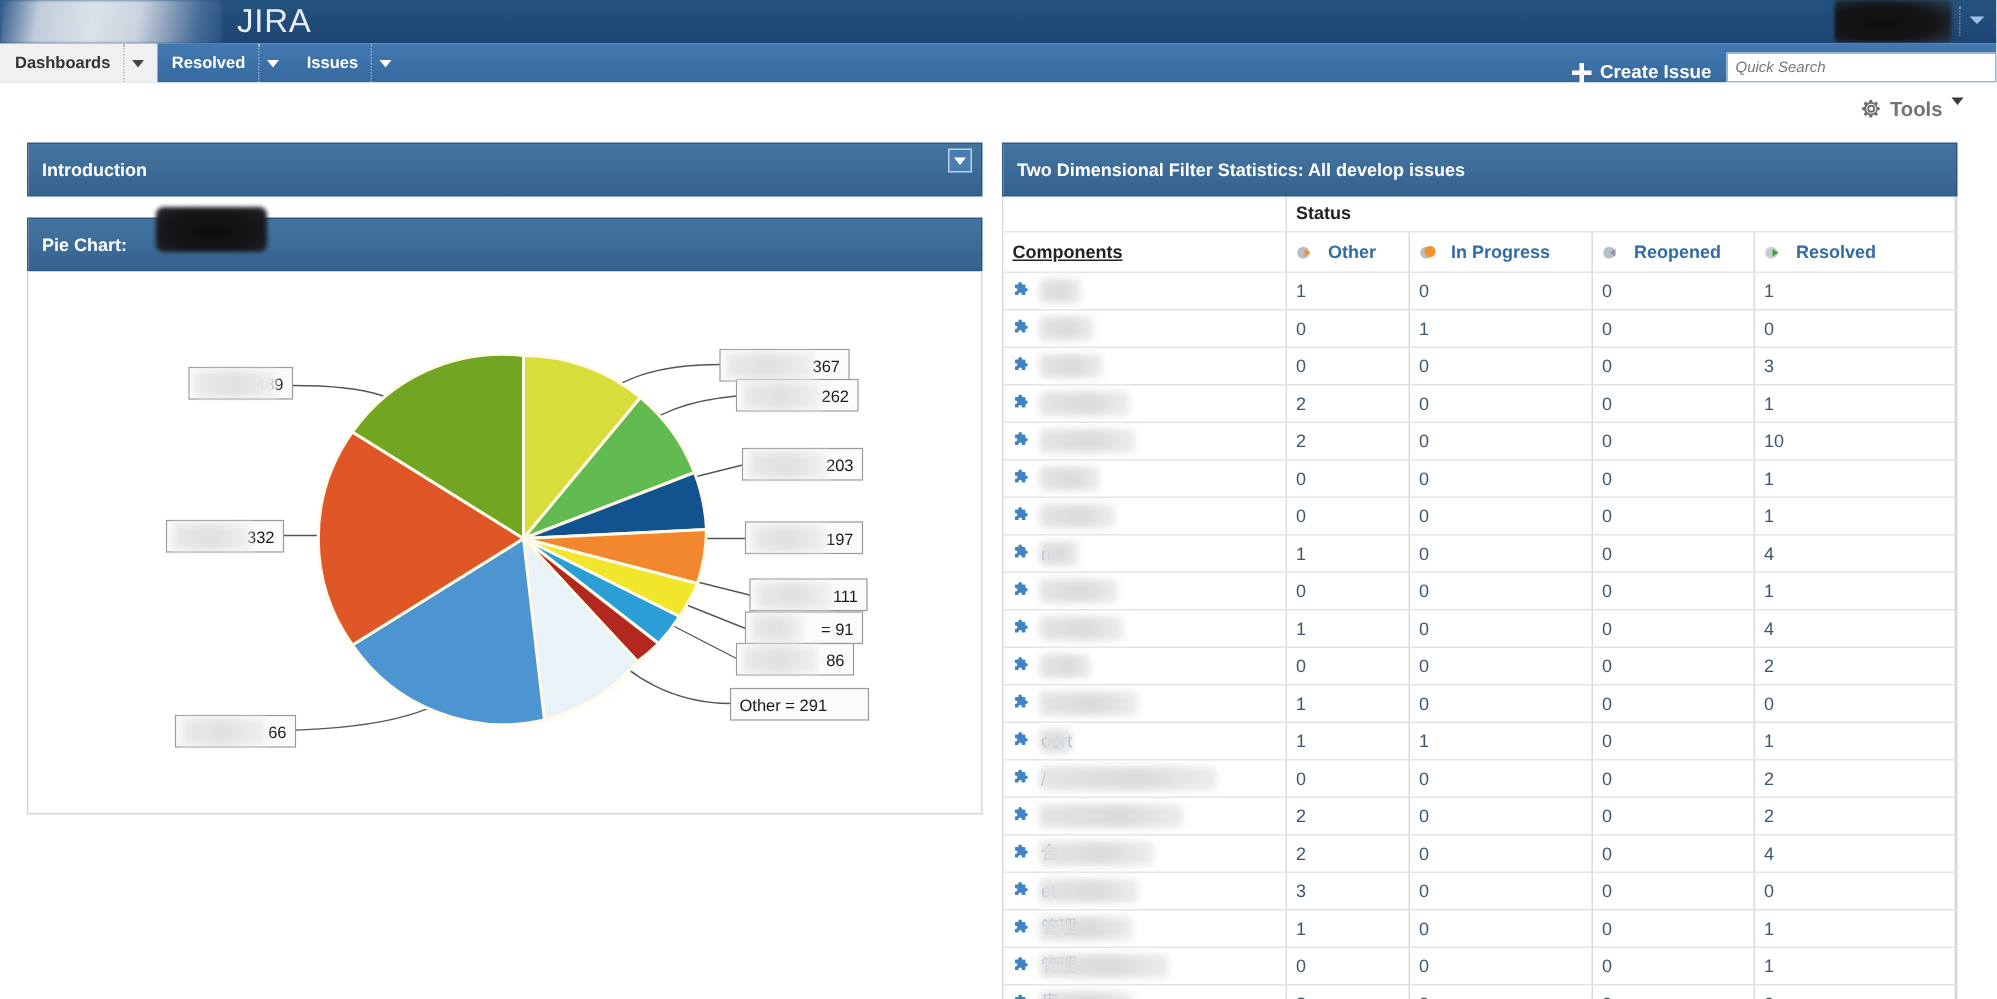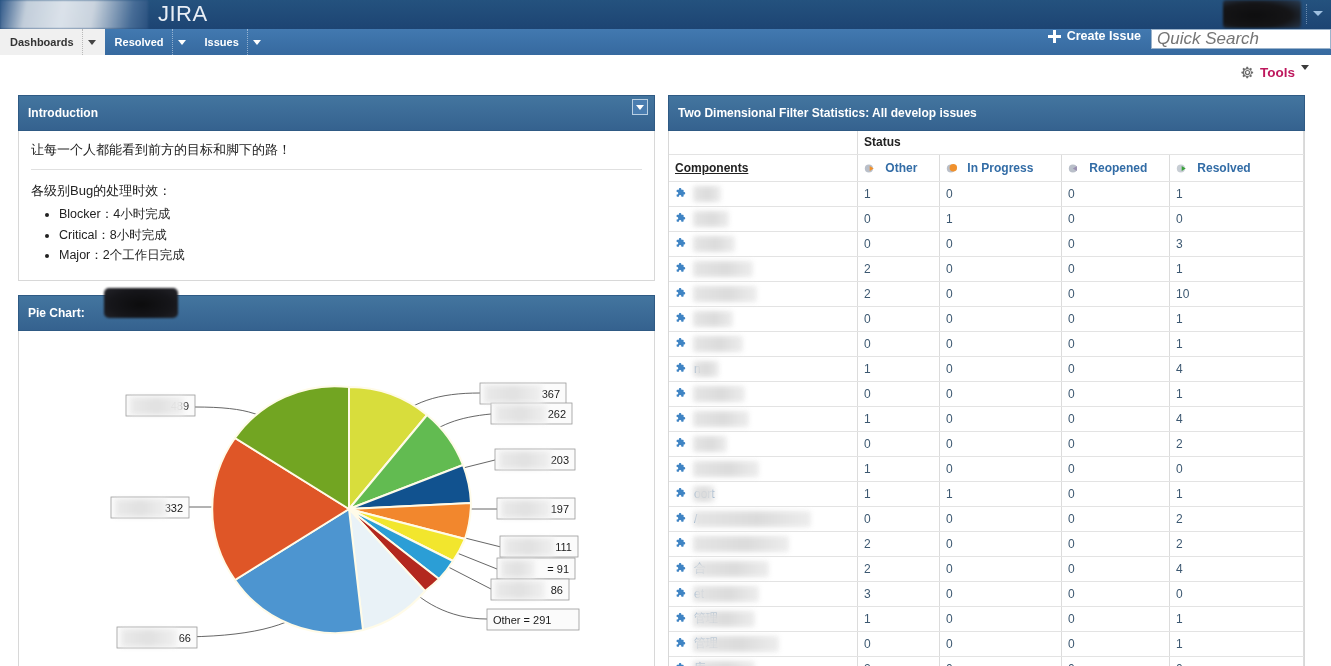--- a/index.html
+++ b/index.html
@@ -95,21 +95,21 @@
     width: 0; height: 0;
     border-left: 4px solid transparent;
     border-right: 4px solid transparent;
     border-top: 5px solid #ffffff;
   }
   .nav-group.active .caret-d { border-top-color: #444; }
 
   .nav-right {
     margin-left: auto;
     display: flex;
-    align-items: flex-start;
+    align-items: flex-end;
   }
   .create-issue {
     display: flex; align-items: center;
     color: #fff; font-weight: bold; font-size: 12.5px;
     padding-right: 10px;
     cursor: pointer;
   }
   .plus-icon {
     display: inline-block;
     position: relative;
@@ -119,39 +119,39 @@
   .plus-icon::before, .plus-icon::after {
     content: ""; position: absolute; background: #fff;
   }
   .plus-icon::before { left: 5px; top: 0; width: 3px; height: 13px; }
   .plus-icon::after  { top: 5px; left: 0; height: 3px; width: 13px; }
   .quick-search {
     width: 180px; height: 20px;
     border: 1px solid #9bb3cb;
     background: #ffffff;
     padding: 0 5px;
-    font-size: 17px;
+    font-size: 10px;
     font-style: italic;
     color: #999;
     font-family: "Liberation Sans", sans-serif;
     outline: none;
   }
 
   
   .tools-row {
     height: 40px;
     position: relative;
     background: #ffffff;
   }
   .tools-btn {
     position: absolute;
     right: 22px; top: 10px;
     display: flex; align-items: flex-start;
     font-size: 13.5px;
-    color: #be185d;
+    color: #737373;
     font-weight: bold;
     cursor: pointer;
   }
   .gear-icon { margin-right: 5px; display: block; }
   .tools-caret {
     margin-left: 6px;
     width: 0; height: 0;
     border-left: 4px solid transparent;
     border-right: 4px solid transparent;
     border-top: 5px solid #3b3b3b;
@@ -337,29 +337,20 @@
 <div class="dash">
 
   <div class="col-left">
 
     <div class="gadget">
       <div class="gadget-head">
         <span class="gadget-title">Introduction</span>
         <span class="gadget-menu-btn">
           <span class="caret-d"></span>
         </span>
-      </div>
-      <div class="gadget-body intro-body">
-        <div class="intro-lead">让每一个人都能看到前方的目标和脚下的路！</div>
-        <div class="intro-sub">各级别Bug的处理时效：</div>
-        <ul class="intro-list">
-          <li>Blocker：4小时完成</li>
-          <li>Critical：8小时完成</li>
-          <li>Major：2个工作日完成</li>
-        </ul>
       </div>
     </div>
 
     <div class="gadget">
       <div class="gadget-head">
         <span class="gadget-title">Pie Chart:</span>
         <span class="pie-head-redact"></span>
       </div>
       <div class="gadget-body pie-body">
         <svg class="pie-svg" width="635" height="360" viewBox="0 0 635 360">

